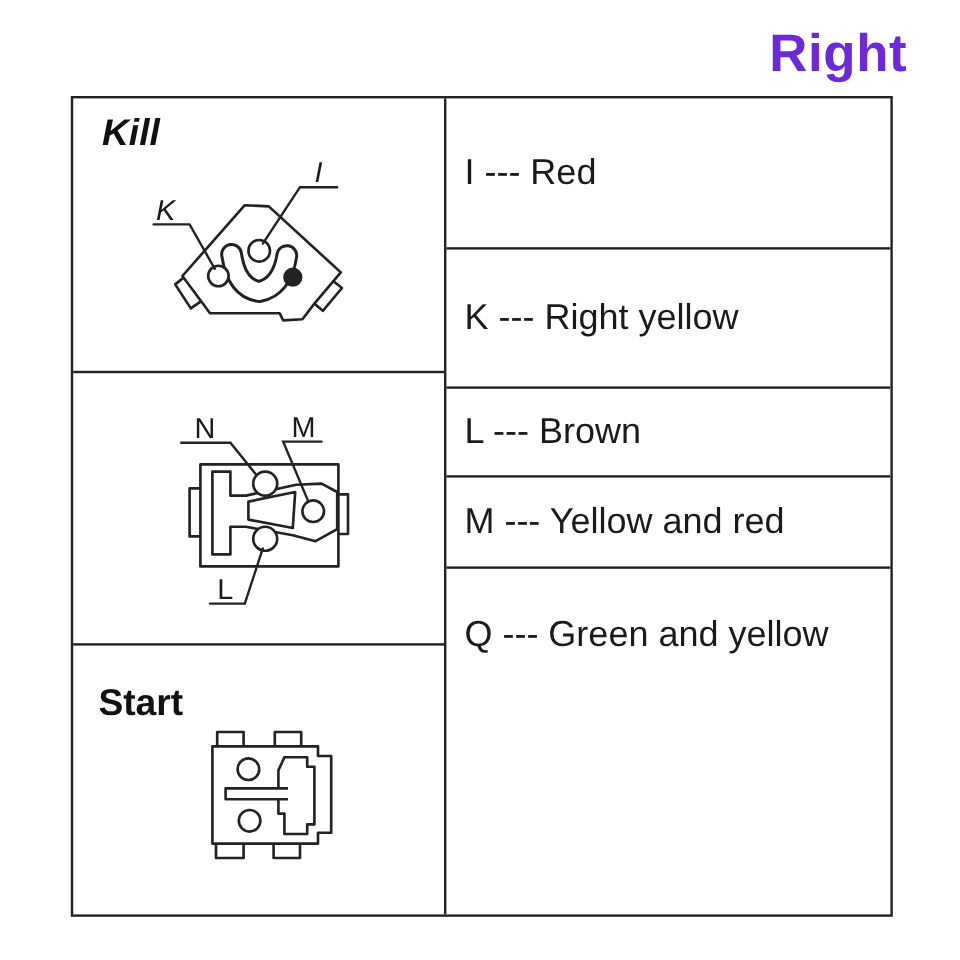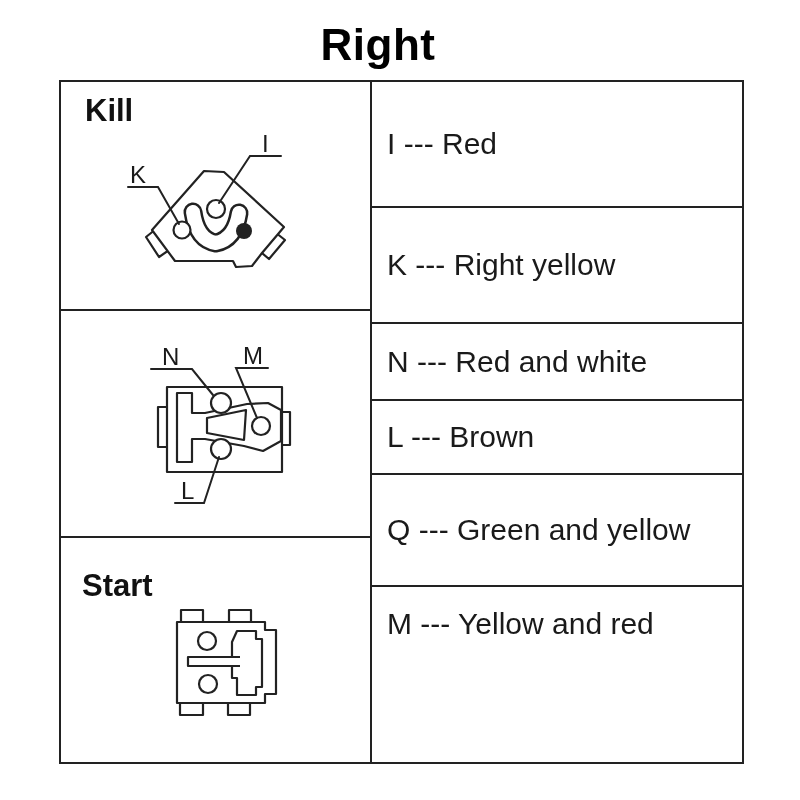--- a/index.html
+++ b/index.html
@@ -6,36 +6,36 @@
   html,body { margin:0; padding:0; }
   body {
     width:800px; height:800px; position:relative;
     background:var(--background);
     font-family:"Liberation Sans", sans-serif;
     color:var(--text);
     overflow:hidden;
   }
   .title {
     position:absolute; left:0; top:20px; width:756px;
-    text-align:center; font-size:44px; font-weight:bold; color:#000000;
+    text-align:right; font-size:44px; font-weight:bold; color:#6d28d9;
     letter-spacing:0.5px;
   }
   .tbl {
     position:absolute; left:59px; top:80px; width:685px; height:684px;
     border:2px solid var(--line); box-sizing:border-box;
     display:flex; background:var(--background);
   }
   .col-left {
     width:311px; box-sizing:border-box;
     border-right:2px solid var(--line);
     display:flex; flex-direction:column;
   }
   .sec { position:relative; box-sizing:border-box; }
   .sec + .sec { border-top:2px solid var(--line); }
-  .sec-kill   { height:227px; }
+  .sec-kill   { height:227px;font-style:italic; }
   .sec-middle { height:227px; }
   .sec-start  { flex:1; }
   .sec-label {
     position:absolute; font-size:31px; font-weight:bold; color:#111;
   }
   .sec-kill  .sec-label { left:24px; top:11px; }
   .sec-start .sec-label { left:21px; top:13px;margin-top:17px; }
   .diagram { position:absolute; }
   .col-right { flex:1; display:flex; flex-direction:column; }
   .wire-row {
@@ -137,26 +137,23 @@
     </div>
   </div>
 
   <div class="col-right">
     <div class="wire-row" style="height:124px">
       <span>I --- Red</span>
     </div>
     <div class="wire-row" style="height:116px">
       <span>K --- Right yellow</span>
     </div>
-    <div class="wire-row" style="height:77px">
-      <span>N --- Red and white</span>
-    </div>
     <div class="wire-row" style="height:74px">
       <span>L --- Brown</span>
     </div>
+    <div class="wire-row" style="height:76px">
+      <span>M --- Yellow and red</span>
+    </div>
     <div class="wire-row" style="height:112px">
       <span>Q --- Green and yellow</span>
-    </div>
-    <div class="wire-row" style="height:76px">
-      <span>M --- Yellow and red</span>
     </div>
   </div>
 </div>
 
 </body></html>

